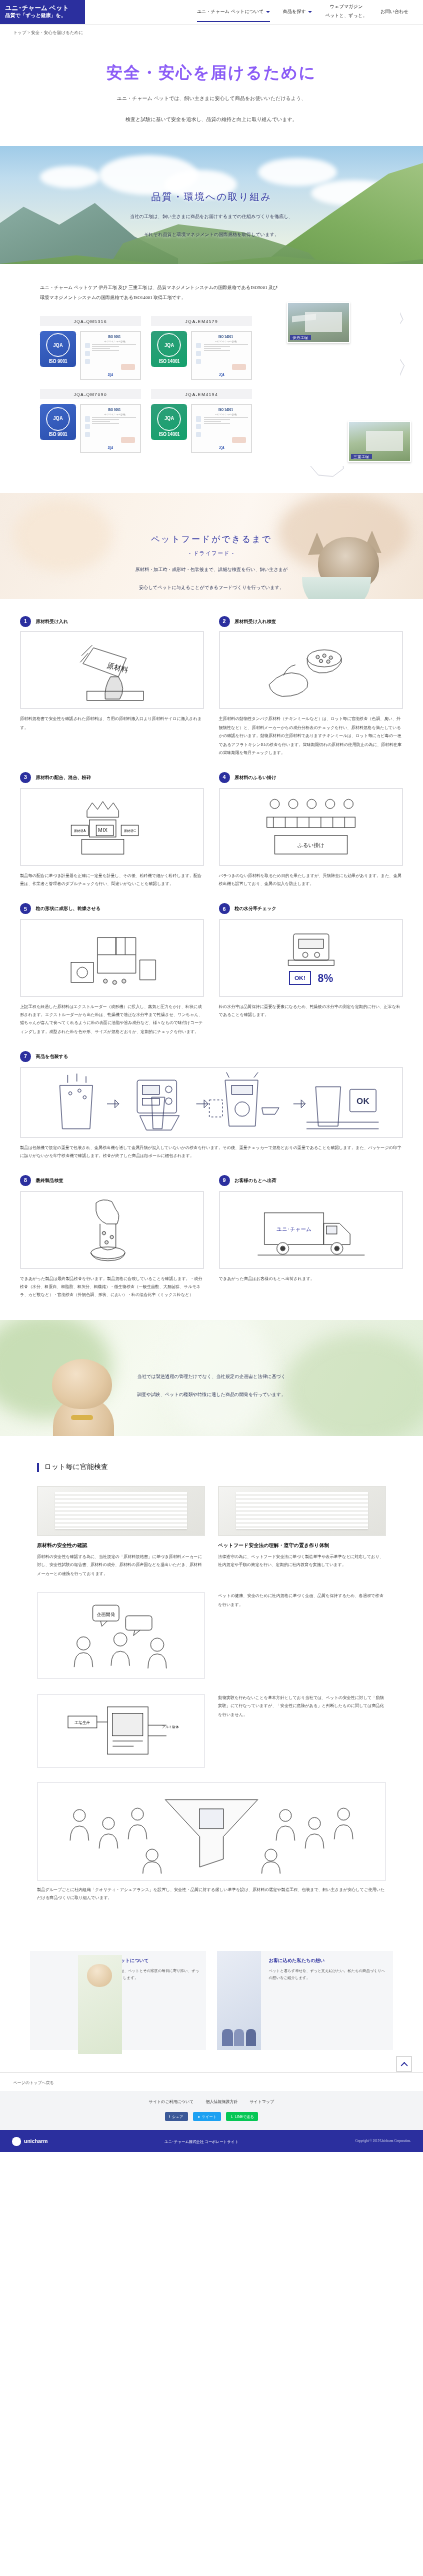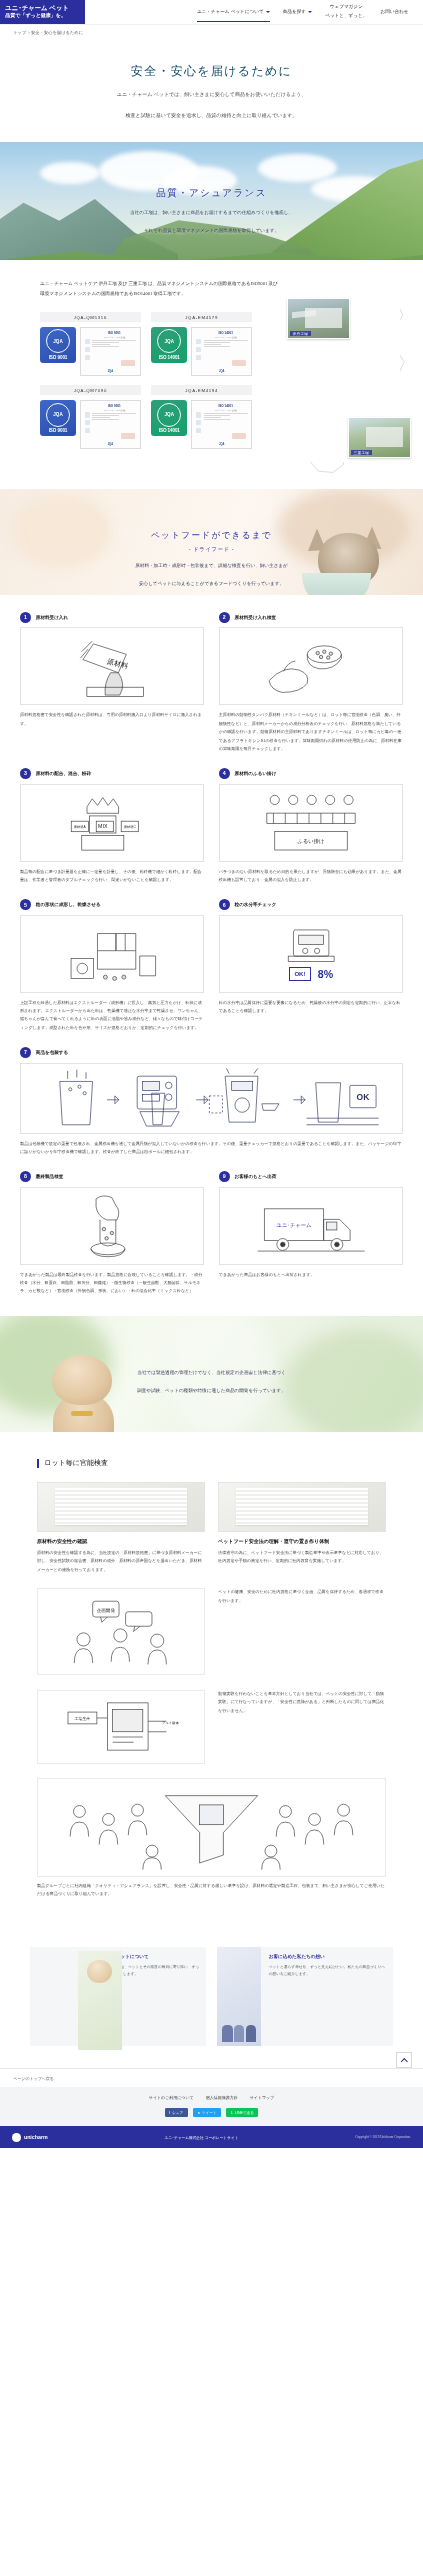--- a/index.html
+++ b/index.html
@@ -39,21 +39,21 @@
     width: 0; height: 0; border-left: 2px solid transparent;
     border-right: 2px solid transparent; border-top: 2.3px solid #2b2f9e;
   }
   .nav-two-line { display: flex; flex-direction: column; }
 
   
   .breadcrumb { font-size: 4.3px; color: #555; padding: 5.3px 0 5.3px 13.2px; background: #fff; }
 
   
   .page-hero { text-align: center; padding: 22.5px 0 20px; background: #fff; }
-  .page-hero h1 { font-size: 12px; font-weight: normal; color: #0c4a6e; letter-spacing: 1.3px; }
+  .page-hero h1 { font-size: 16px; font-weight: bold; color: #8b5cf6; letter-spacing: 1.3px; }
   .page-hero p { font-size: 5px; line-height: 2.3; color: #444; margin-top: 9.3px; }
 
   
   .mountain-banner {
     position: relative; height: 145px; overflow: hidden;
     background: linear-gradient(180deg, #9fcbe8 0%, #bfdcee 22%, #cfe3ea 40%, #e9f1e4 70%, #f7faf4 100%);
   }
   .mtn { position: absolute; bottom: 0; }
   .mtn-left {
     left: -20px; bottom: 6.6px; width: 198px; height: 99px;
@@ -333,21 +333,21 @@
   <div class="cloud c1"></div>
   <div class="cloud c2"></div>
   <div class="cloud c3"></div>
   <div class="cloud c4"></div>
   <div class="cloud c5"></div>
   <div class="mtn mtn-left"></div>
   <div class="mtn mtn-right"></div>
   <div class="mtn mtn-valley"></div>
   <div class="mtn mtn-fore"></div>
   <div class="banner-text">
-    <h2>品質・アシュアランス</h2>
+    <h2>品質・環境への取り組み</h2>
     <p>当社の工場は、飼い主さまに商品をお届けするまでの仕組みづくりを徹底し、</p>
     <p>それぞれ品質と環境マネジメントの国際規格を取得しています。</p>
   </div>
 </div>
 
 <div class="iso-wrap">
 
   <svg class="jp-map" viewBox="0 0 260 300">
     <g fill="none" stroke="#c9cbd6" stroke-width="1">
       <path d="M196 14 L214 8 L238 18 L248 40 L236 58 L214 62 L198 48 L190 30 Z"></path>

